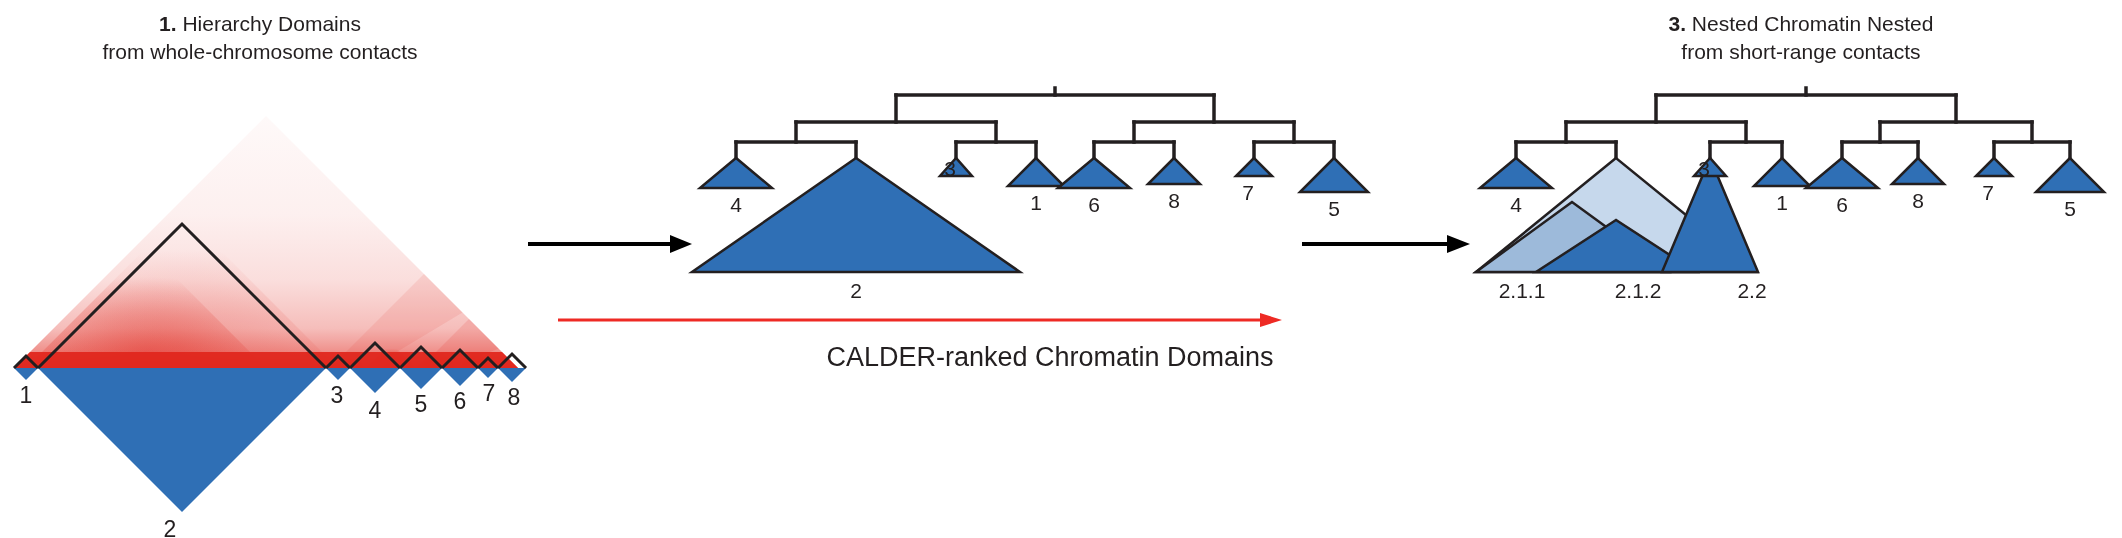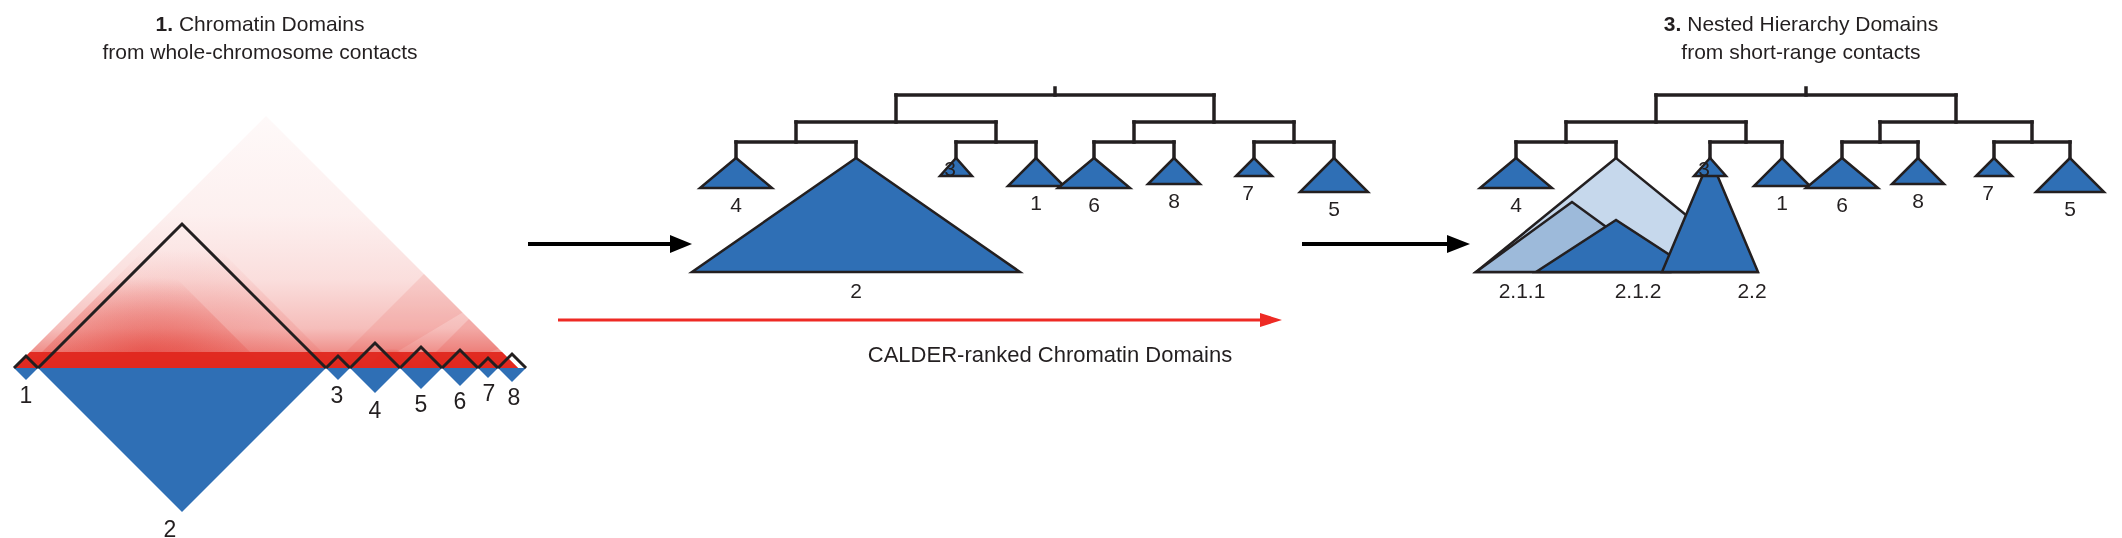--- a/index.html
+++ b/index.html
@@ -56,21 +56,21 @@
     top: 300px;
     width: 700px;
     height: 36px;
   }
   .calder-caption {
     position: absolute;
     left: 700px;
     top: 342px;
     width: 700px;
     text-align: center;
-    font-size: 22px;
+    font-size: 27px;
     color: #231f20;
   }
 
   svg { display: block; overflow: visible; }
 
   .lbl {
     font-family: "Liberation Sans", sans-serif;
     font-size: 21px;
     fill: #231f20;
   }
@@ -79,21 +79,21 @@
     font-size: 23px;
     fill: #231f20;
   }
 </style>
 </head>
 <body>
 
 <div id="figure">
 
   <div class="panel" id="panel-1">
-    <div class="panel-title"><span class="num">1.</span><span> Chromatin Domains</span>
+    <div class="panel-title"><span class="num">1.</span><span> Hierarchy Domains</span>
 <span>from whole-chromosome contacts</span></div>
 
     <svg id="svg-panel-1" width="520" height="538" viewBox="0 0 520 538">
       <defs>
 
         <clipPath id="clip-hic">
           <polygon points="14,368 266,116 518,368"></polygon>
         </clipPath>
 
         <linearGradient id="gradDecay" x1="0" y1="1" x2="0" y2="0">
@@ -256,21 +256,21 @@
   <div class="calder-caption">CALDER-ranked Chromatin Domains</div>
 
   <div class="arrow" id="arrow-2">
     <svg width="188" height="24" viewBox="0 0 188 24">
       <line x1="10" y1="12" x2="155" y2="12" stroke="#000000" stroke-width="4"></line>
       <polygon points="155,3 178,12 155,21" fill="#000000"></polygon>
     </svg>
   </div>
 
   <div class="panel" id="panel-3">
-    <div class="panel-title"><span class="num">3.</span><span> Nested Hierarchy Domains</span>
+    <div class="panel-title"><span class="num">3.</span><span> Nested Chromatin Nested</span>
 <span>from short-range contacts</span></div>
 
     <svg id="svg-panel-3" width="642" height="320" viewBox="0 0 642 320">
 
       <g fill="none" stroke="#231f20" stroke-width="3.5" stroke-linecap="square">
         <line x1="326" y1="88" x2="326" y2="95"></line>
         <line x1="176" y1="95" x2="476" y2="95"></line>
         <line x1="176" y1="95" x2="176" y2="122"></line>
         <line x1="86" y1="122" x2="266" y2="122"></line>
         <line x1="86" y1="122" x2="86" y2="142"></line>

